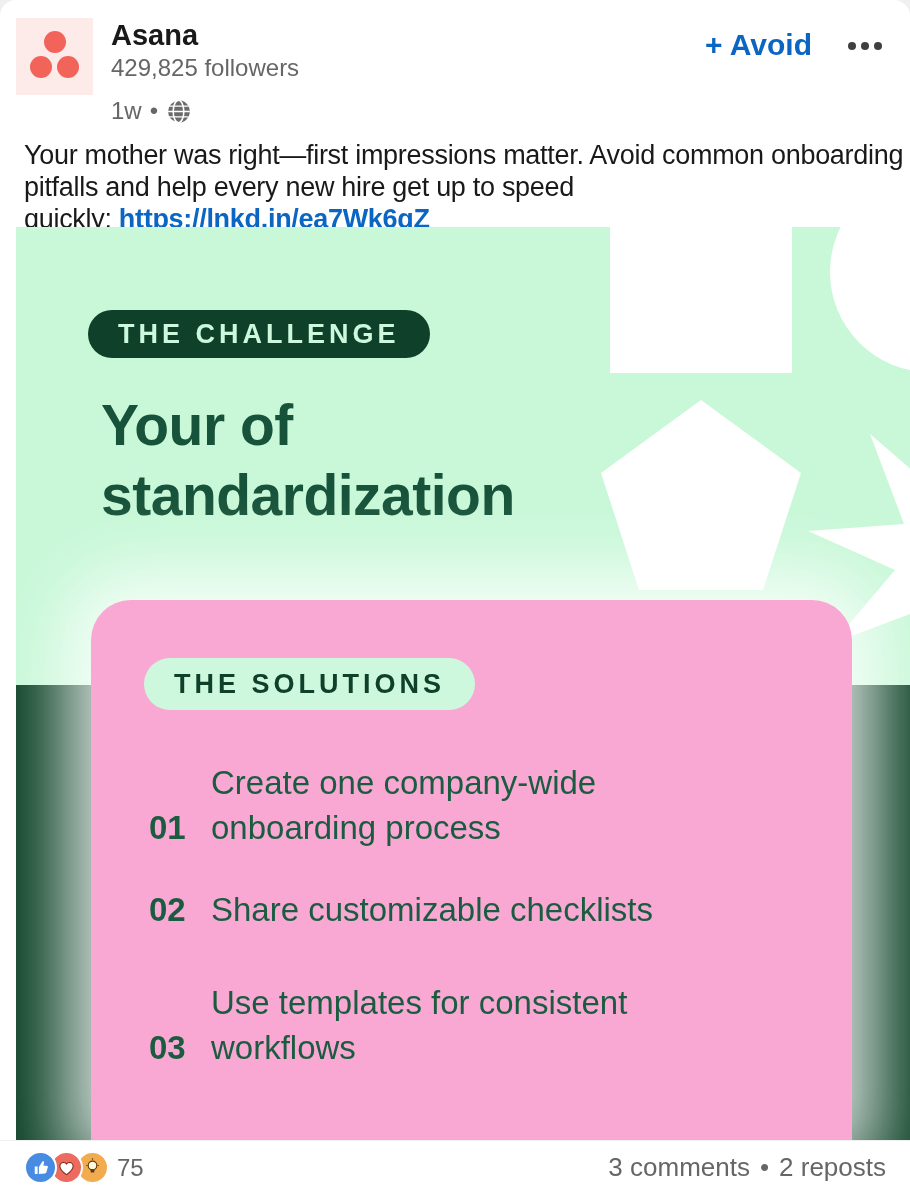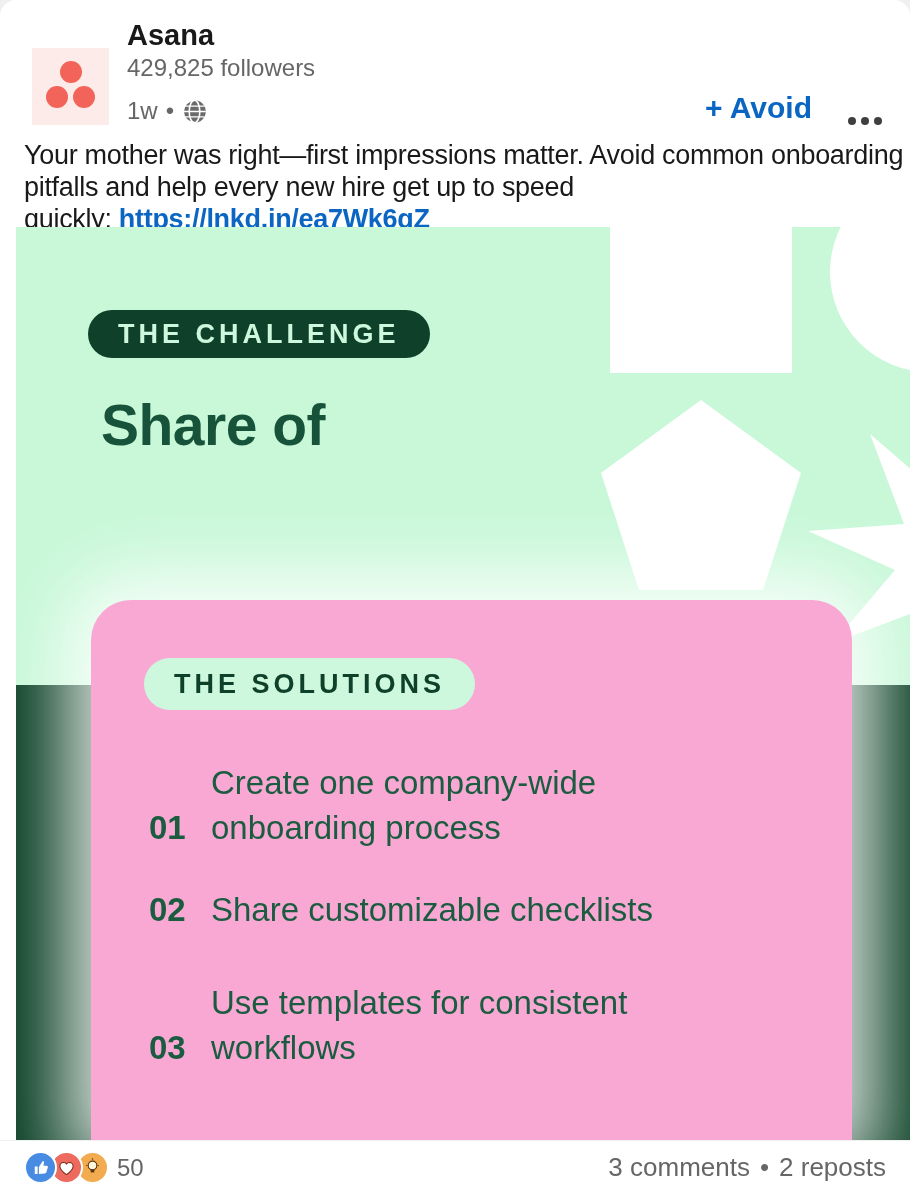--- a/index.html
+++ b/index.html
@@ -9,21 +9,21 @@
     --like-blue:#478be2; --love-red:#ec6a5e; --bulb-amber:#f2ab4e;
     --logo-pink:#fcebe9; --logo-coral:#f2635a;
   }
   *{box-sizing:border-box;margin:0;padding:0;}
   html,body{width:910px;height:1194px;}
   body{background:#eef1f0;font-family:"Liberation Sans","DejaVu Sans",sans-serif;}
   .post-card{position:absolute;left:0;top:0;width:910px;height:1194px;background:#fff;
     border-radius:16px 16px 0 0;overflow:hidden;}
 
   
-  .post-header{display:flex;align-items:flex-end;padding:18px 24px 0 32px;}
+  .post-header{display:flex;align-items:flex-start;padding:18px 24px 0 16px;}
   .avatar{width:77px;height:77px;background:var(--logo-pink);position:relative;flex:0 0 auto;cursor:pointer;}
   .avatar .dot{position:absolute;width:22px;height:22px;border-radius:50%;background:var(--logo-coral);}
   .avatar .d1{left:50%;top:31%;transform:translate(-50%,-50%);}
   .avatar .d2{left:33%;top:64%;transform:translate(-50%,-50%);}
   .avatar .d3{left:67%;top:64%;transform:translate(-50%,-50%);}
   .head-col{margin-left:18px;flex:1 1 auto;min-width:0;}
   .company-name{font-size:29px;font-weight:700;color:var(--text-primary);line-height:34px;cursor:pointer;}
   .followers{font-size:24px;color:var(--text-secondary);line-height:30px;margin-top:1px;}
   .time-row{display:flex;align-items:center;gap:8px;font-size:24px;color:var(--text-secondary);line-height:28px;margin-top:14px;}
   .globe{width:25px;height:25px;display:inline-block;}
@@ -121,21 +121,22 @@
     <svg class="g-shapes" width="910" height="458" viewBox="0 0 910 458">
       <rect x="594" y="-20" width="182" height="166" fill="#ffffff"></rect>
       <circle cx="914" cy="45" r="100" fill="#ffffff"></circle>
       <polygon fill="#ffffff" points="685,173 785,246 747,363 623,363 585,246"></polygon>
       <polygon fill="#ffffff" points="1087,356 992,363 1026,453 953,390 914,478 907,382 817,416 879,343 792,304 888,297 854,207 927,270 966,182 973,278 1063,244 1000,317"></polygon>
     </svg>
 
     <div class="challenge-pill">THE CHALLENGE</div>
 
     <div class="headline">
-      <div>Share of</div>
+      <div>Your of</div>
+      <div>standardization</div>
     </div>
 
     <div class="solutions-card">
       <div class="solutions-pill">THE SOLUTIONS</div>
 
       <div class="sol-row r1">
         <span class="sol-num">01</span>
         <span class="sol-text">Create one company-wide onboarding process</span>
       </div>
       <div class="sol-row r2">
@@ -165,21 +166,21 @@
       <span class="r-ic r-bulb">
         <svg viewBox="0 0 16 16" width="23" height="23">
           <circle cx="8" cy="6.6" r="3" fill="#fff8e1" stroke="#5d3a12" stroke-width="0.8"></circle>
           <rect x="6.7" y="9.3" width="2.6" height="2.1" rx="0.6" fill="#5d3a12"></rect>
           <line x1="8" y1="1.6" x2="8" y2="2.6" stroke="#5d3a12" stroke-width="0.8"></line>
           <line x1="3.6" y1="6.6" x2="4.4" y2="6.6" stroke="#5d3a12" stroke-width="0.8"></line>
           <line x1="11.6" y1="6.6" x2="12.4" y2="6.6" stroke="#5d3a12" stroke-width="0.8"></line>
         </svg>
       </span>
     </div>
-    <span class="r-count">50</span>
+    <span class="r-count">75</span>
     <span class="bar-spacer"></span>
     <div class="bar-right">
       <span>3 comments</span>
       <span class="sep">•</span>
       <span>2 reposts</span>
     </div>
   </div>
 
 </div>
 

